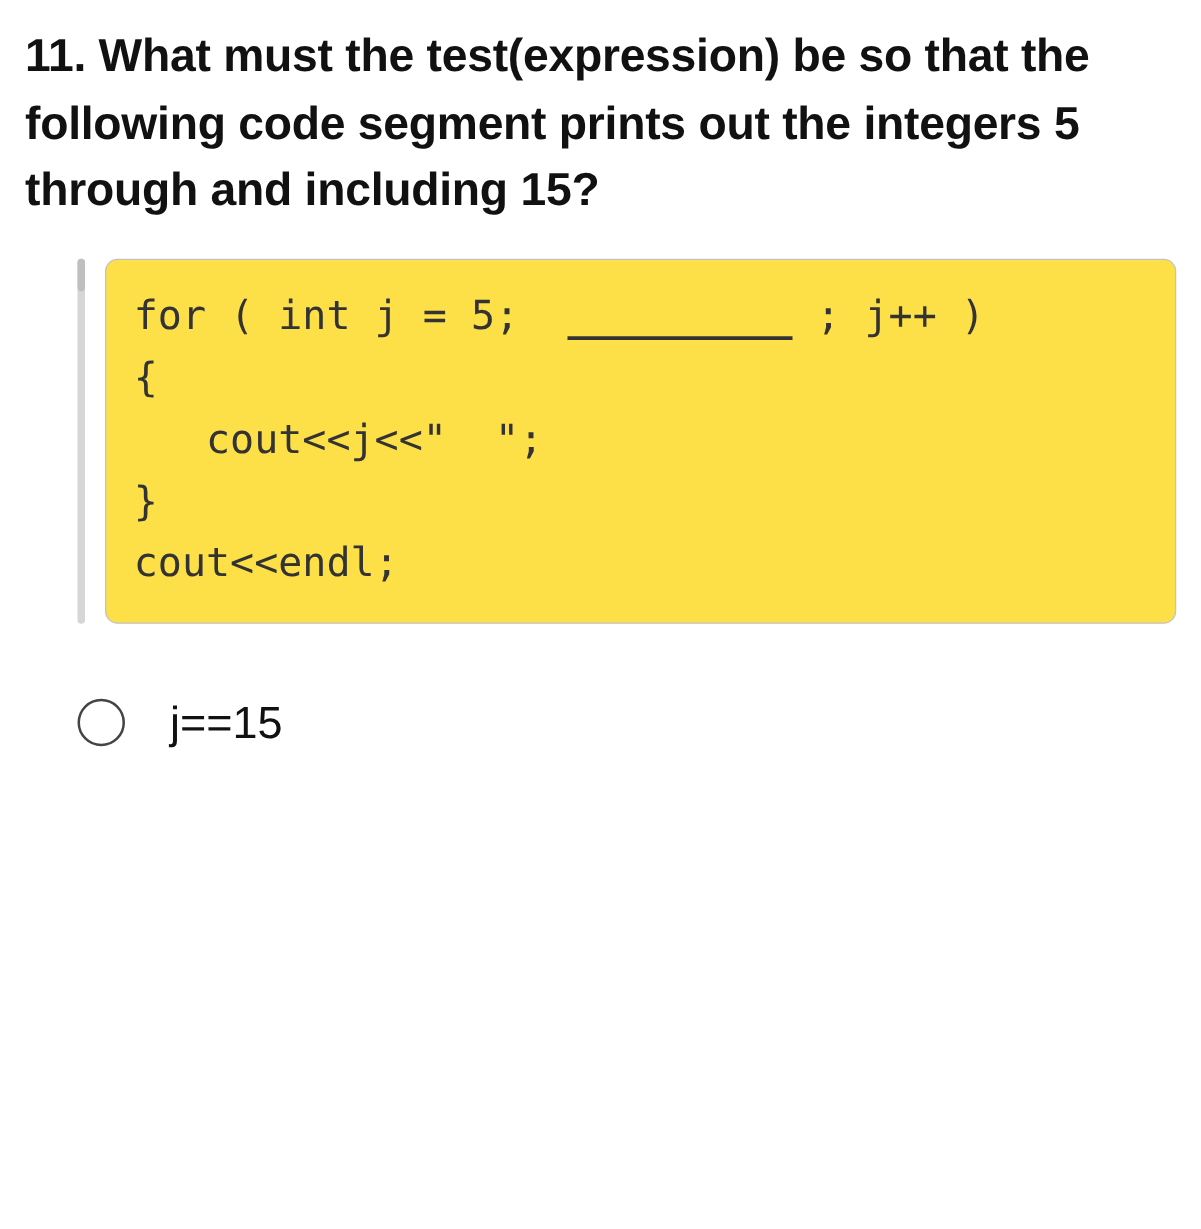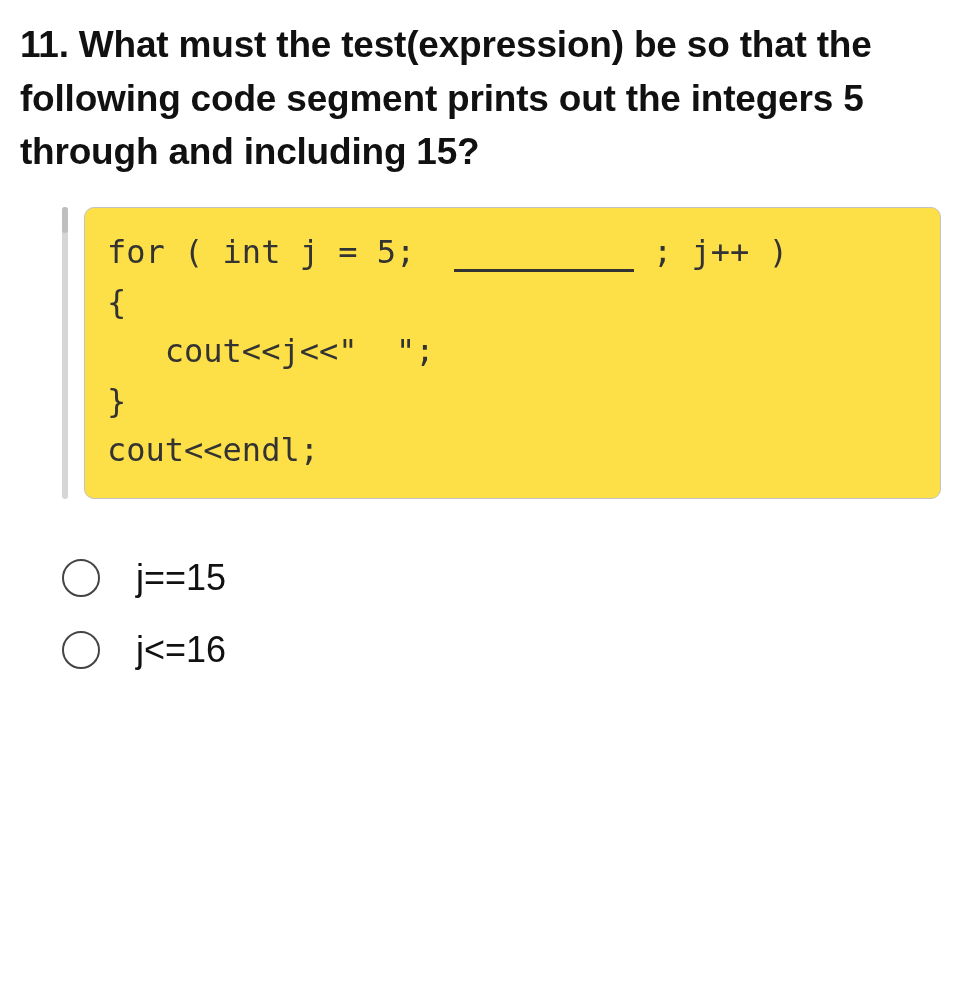--- a/index.html
+++ b/index.html
@@ -92,17 +92,13 @@
 <span>   cout&lt;&lt;j&lt;&lt;"  ";</span>
 <span>}</span>
 <span>cout&lt;&lt;endl;</span></div>
 </div>
 
 <div class="options">
   <div class="option">
     <div class="radio"></div>
     <div class="opt-label">j==15</div>
   </div>
-  <div class="option">
-    <div class="radio"></div>
-    <div class="opt-label">j&lt;=16</div>
-  </div>
 </div>
 
 </body></html>

